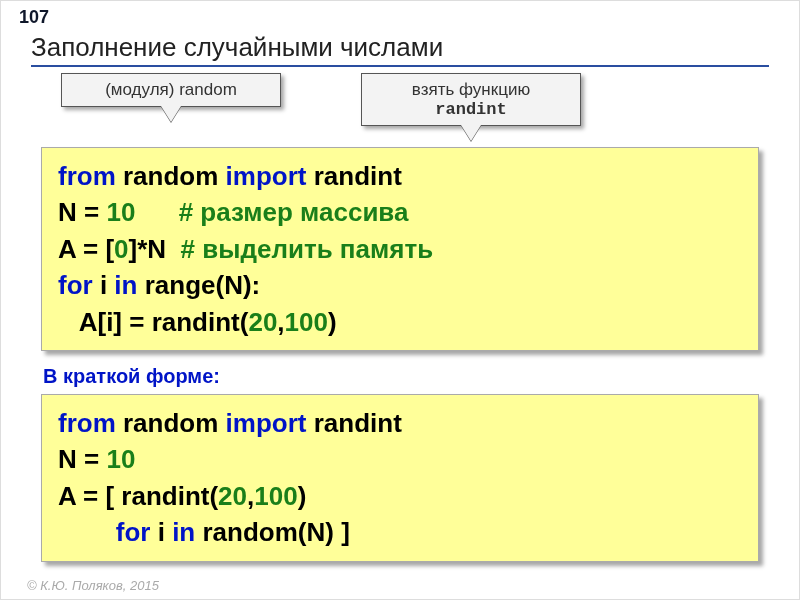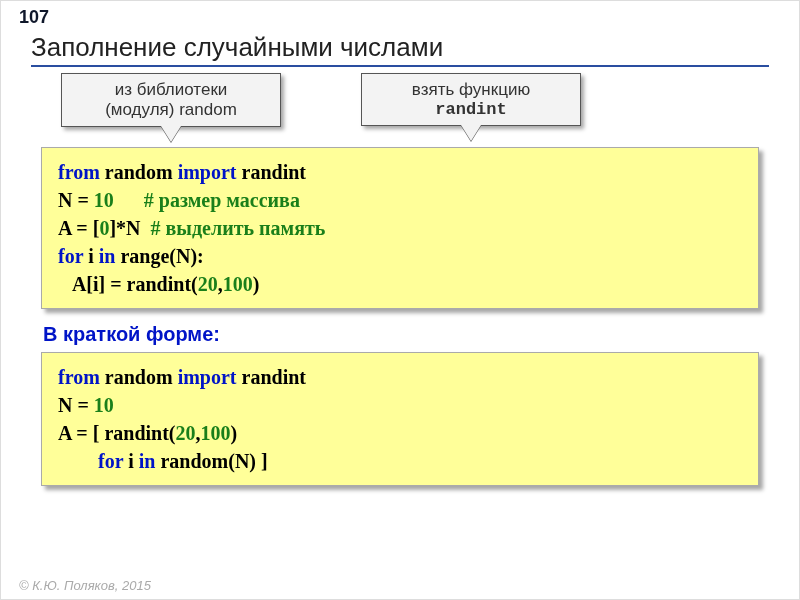--- a/index.html
+++ b/index.html
@@ -41,55 +41,54 @@
     width: 0; height: 0;
     border-left: 10px solid transparent;
     border-right: 10px solid transparent;
     border-top: 16px solid #f3f3f3;
     filter: drop-shadow(0 1px 0 #555);
   }
   .codebox {
     background: #ffff99;
     border: 1px solid #aaa;
     box-shadow: 4px 4px 4px rgba(0,0,0,.35);
-    font-family: Liberation Serif, serif;
-    font-size: 20px; font-weight: bold;
+    font-family: Liberation Sans, sans-serif;
+    font-size: 26px; font-weight: bold;
     padding: 10px 16px;
     margin: 6px 0 14px 0;
     white-space: pre;
     line-height: 1.4;
   }
   .kw  { color: #0014c7; }   
   .num { color: #1a7f1a; }   
   .cmt { color: #1a7f1a; }   
   .plain { color: #000; }
   .subhead {
     color: #0014c7; font-weight: bold; font-size: 20px;
     margin: 8px 0 2px 2px;
   }
   .footer {
     position: absolute; bottom: 6px; left: 0; right: 0;
     display: flex; justify-content: space-between;
-    padding: 0 18px;
+    padding: 0 26px;
     font-style: italic; color: #aaa; font-size: 13px; flex-direction: column;
   }
 </style>
 </head>
 <body>
 
 <div class="header">
   <span class="page-num">107</span>
 </div>
 
 <div class="title">Заполнение случайными числами</div>
 
 <div class="content">
   <div class="callouts">
     <div class="callout callout-left">
-      <div>из библиотеки</div>
       <div>(модуля) random</div>
       <div class="tail"></div>
     </div>
     <div class="callout callout-right">
       <div>взять функцию</div>
       <div class="mono">randint</div>
       <div class="tail"></div>
     </div>
   </div>
 

